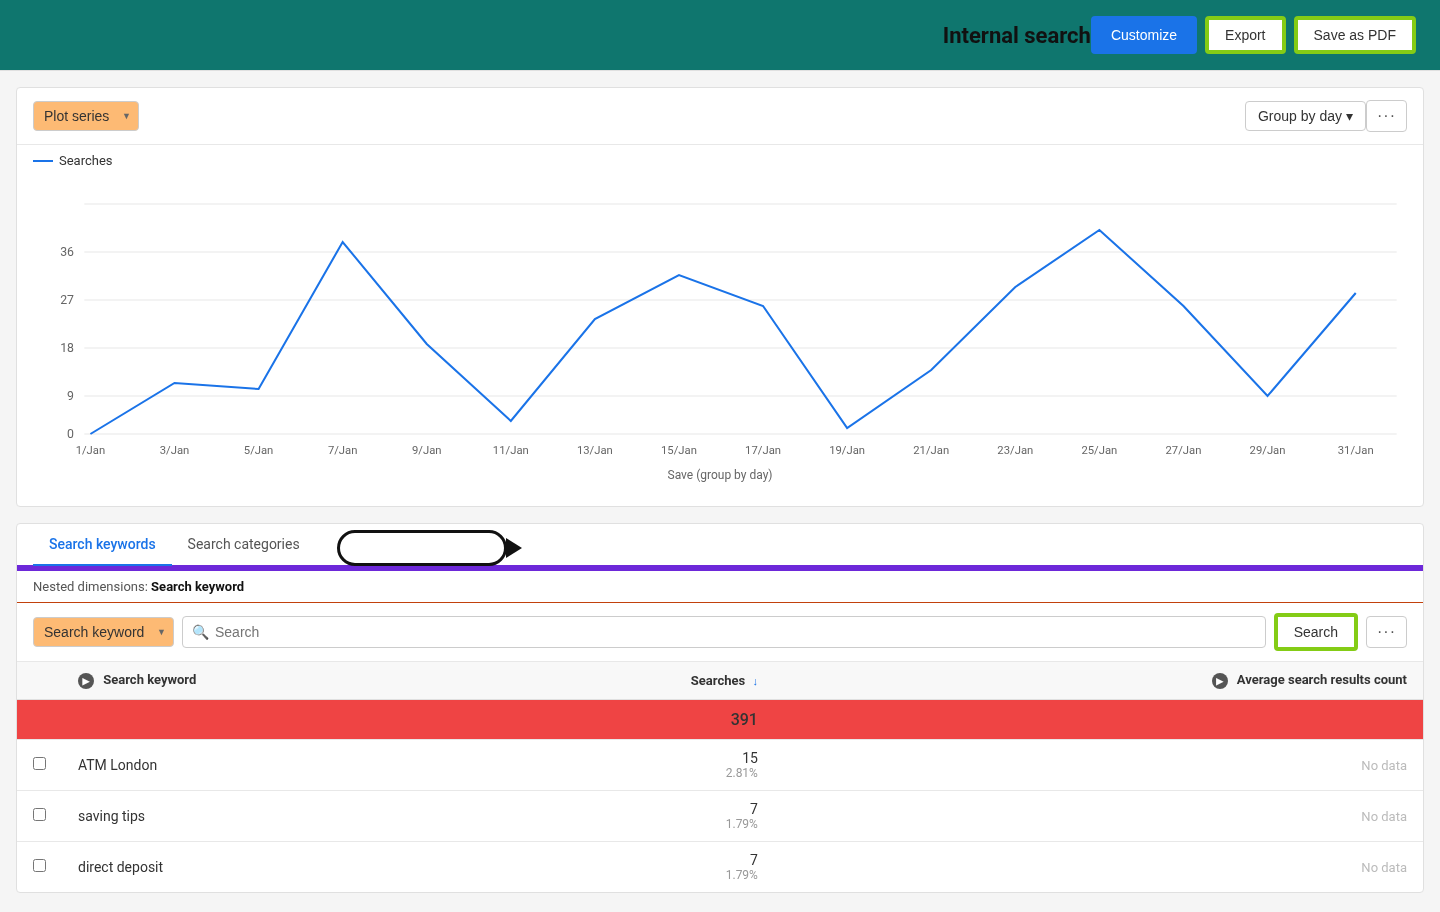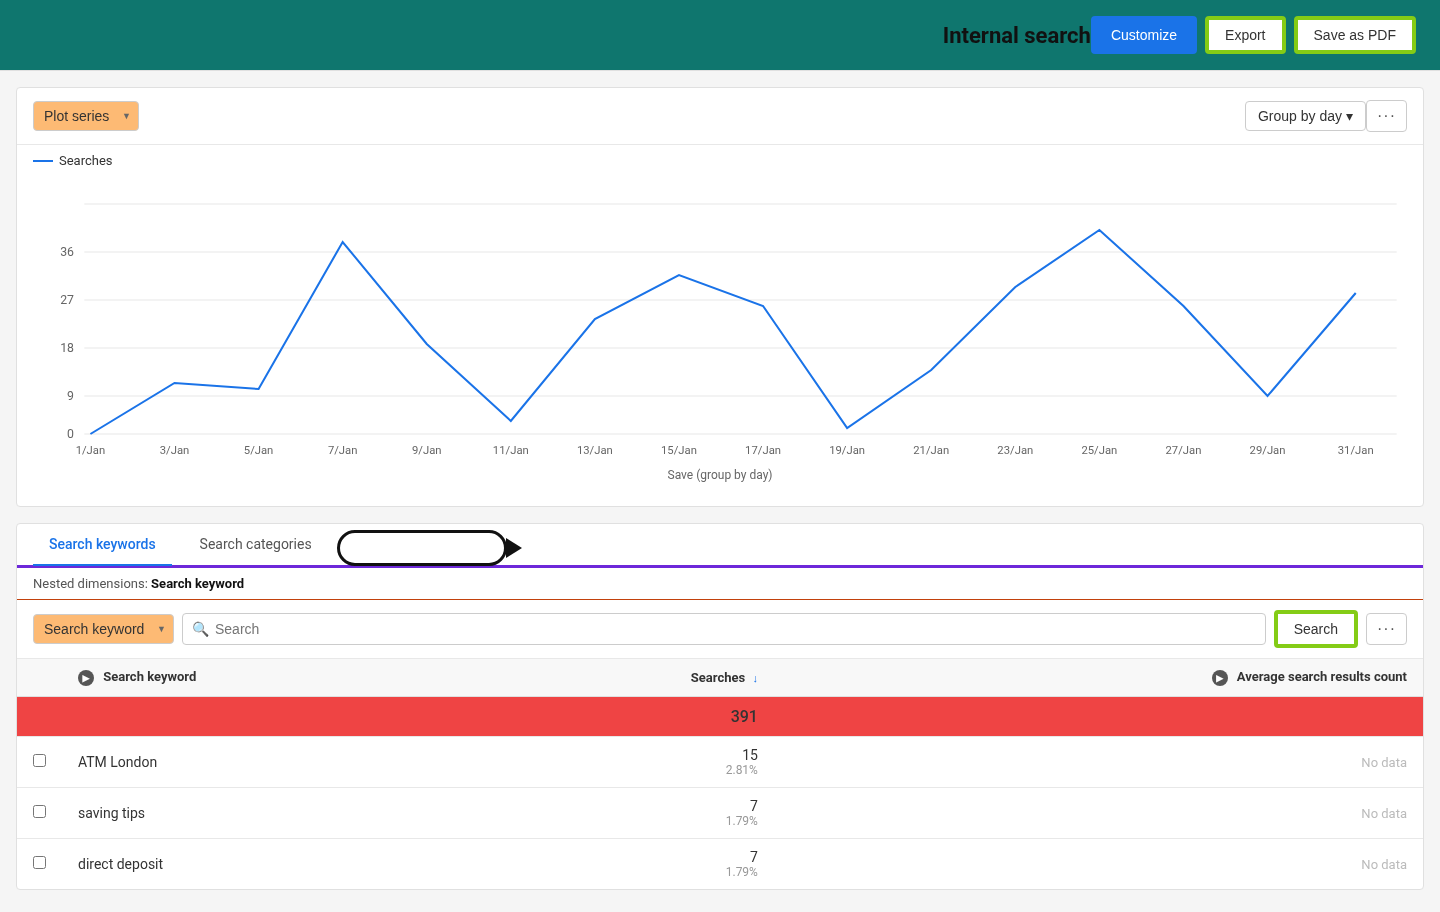--- a/index.html
+++ b/index.html
@@ -134,22 +134,22 @@
     .table-section {
       background: #fff;
       margin: 16px 16px;
       border: 1px solid #e0e0e0;
       border-radius: 4px;
     }
     .tabs-bar {
       display: flex;
       align-items: flex-end;
       padding: 0 16px;
-      border-bottom: 3px solid #6d28d9;
-      gap: 12px;
+      border-bottom: 6px solid #6d28d9;
+      gap: 0;
       position: relative;
     }
     .tab-item {
       padding: 12px 16px;
       cursor: pointer;
       font-size: 14px;
       color: #555;
       border-bottom: 2px solid transparent;
       margin-bottom: -1px;
     }

